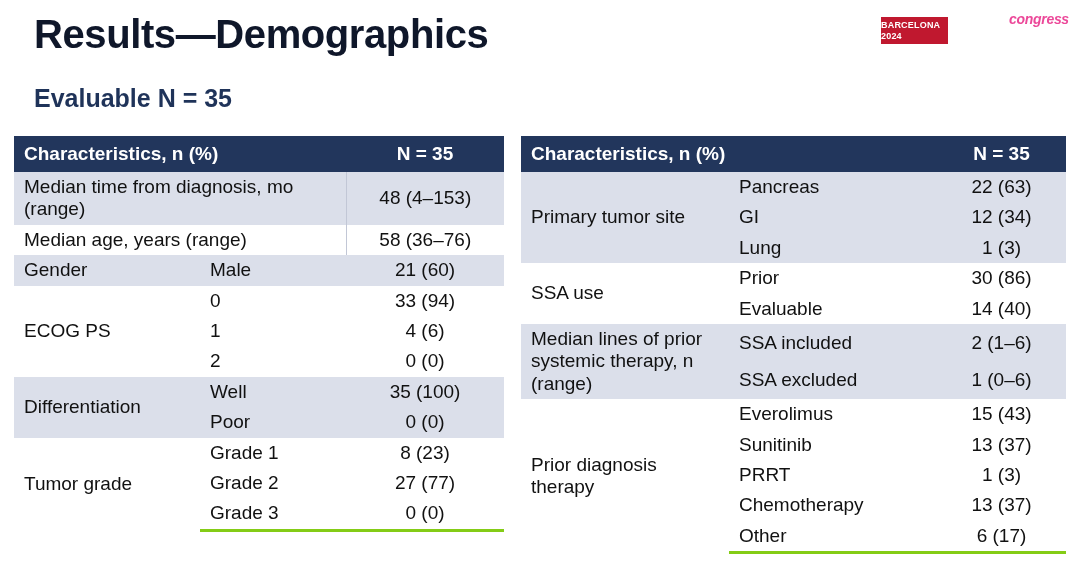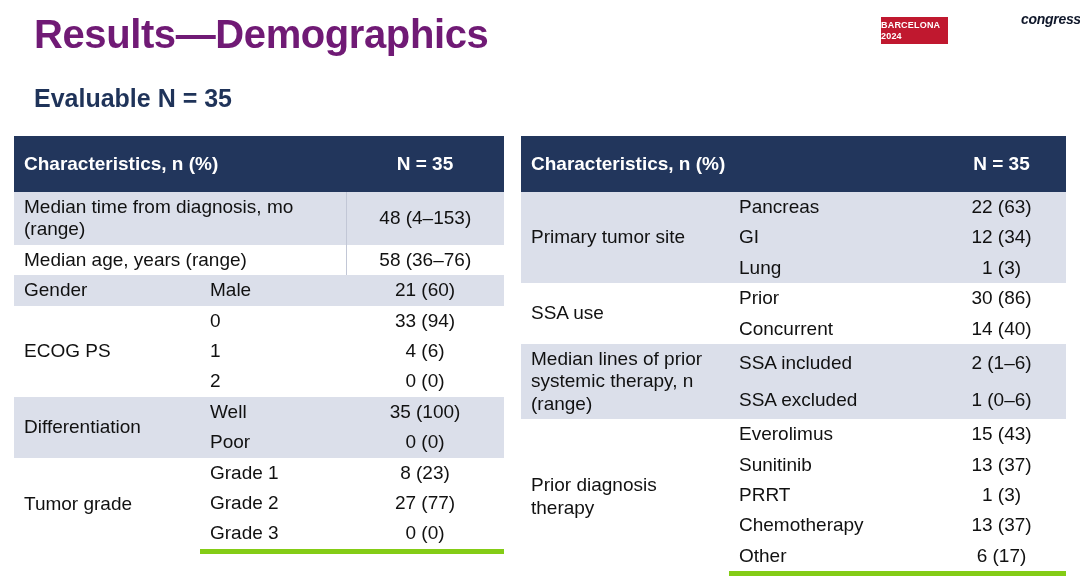--- a/index.html
+++ b/index.html
@@ -16,21 +16,21 @@
     color: #111111;
   }
 
   
   #slide-title {
     position: absolute;
     left: 34px;
     top: 12px;
     font-size: 40px;
     font-weight: bold;
-    color: #701a75;
+    color: #0f172a;
     letter-spacing: -0.4px;
     white-space: nowrap;
   }
   #slide-subtitle {
     position: absolute;
     left: 34px;
     top: 84px;
     font-size: 25px;
     font-weight: bold;
     color: #1f3359;
@@ -69,45 +69,45 @@
     line-height: 30px;
     letter-spacing: -1.2px;
     font-family: "Liberation Sans", sans-serif;
   }
   #logo .esmo .l-e { color: #136236; }
   #logo .esmo .l-s { color: #8e54a0; }
   #logo .esmo .l-m { color: #93a524; }
   #logo .esmo .l-o { color: #1d5aa0; }
   #logo .congress {
     position: absolute;
-    left: 140px;
+    left: 128px;
     top: 2px;
     font-size: 14px;
     font-weight: bold;
-    color: #0f172a;
+    color: #ec4899;
     font-style: italic;
     letter-spacing: -0.3px;
   }
 
   
   .data-table {
     position: absolute;
     border-collapse: collapse;
     font-size: 19px;
     table-layout: fixed;
   }
   #table-left  { left: 14px;  top: 136px; width: 490px; }
   #table-right { left: 521px; top: 136px; width: 545px; }
 
   .data-table thead th {
     background: #22365c;
     color: #ffffff;
     font-weight: bold;
     font-size: 19px;
-    padding: 17px 10px;
+    padding: 7px 10px;
     text-align: left;
     white-space: nowrap;
   }
   .data-table thead th.n-col {
     text-align: center;
   }
 
   .data-table td {
     padding: 4px 10px;
     vertical-align: middle;
@@ -127,21 +127,21 @@
   .data-table tr.shaded td {
     background: #dbdfea;
   }
   .data-table tr.plain td {
     background: #ffffff;
   }
   .data-table td.span-label {
     border-right: 1px solid #c2c7d6;
   }
   .data-table tr.last-row td {
-    border-bottom: 5px solid #84cc16;
+    border-bottom: 3px solid #84cc16;
   }
   .group-label {
     display: block;
   }
 </style>
 </head>
 <body>
 
 <div id="slide-title">Results—Demographics</div>
 
@@ -260,21 +260,21 @@
         <td class="value-col">1 (3)</td>
       </tr>
       <tr class="plain">
         <td class="label-col" rowspan="2">
           <span class="group-label">SSA use</span>
         </td>
         <td class="sub-col">Prior</td>
         <td class="value-col">30 (86)</td>
       </tr>
       <tr class="plain">
-        <td class="sub-col">Concurrent</td>
+        <td class="sub-col">Evaluable</td>
         <td class="value-col">14 (40)</td>
       </tr>
       <tr class="shaded">
         <td class="label-col" rowspan="2">
           <span class="group-label">Median lines of prior systemic therapy, n (range)</span>
         </td>
         <td class="sub-col">SSA included</td>
         <td class="value-col">2 (1–6)</td>
       </tr>
       <tr class="shaded">

